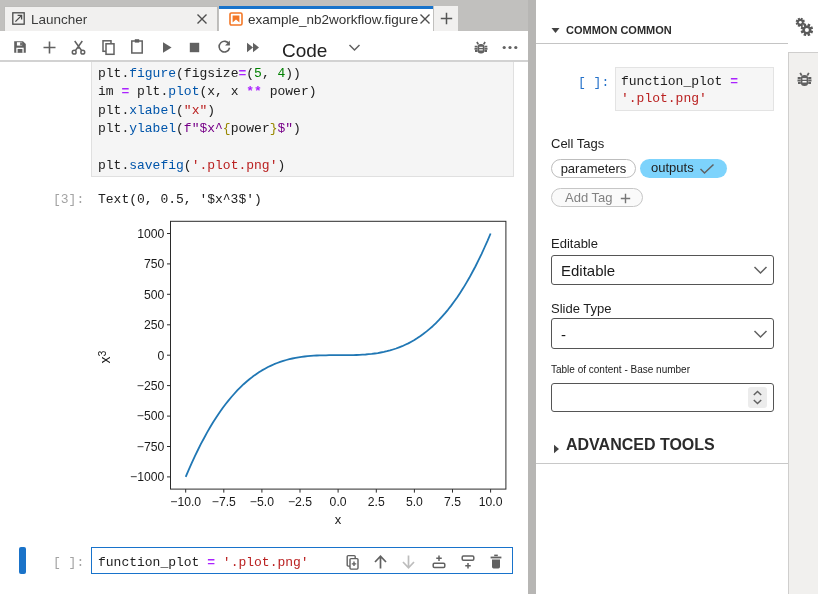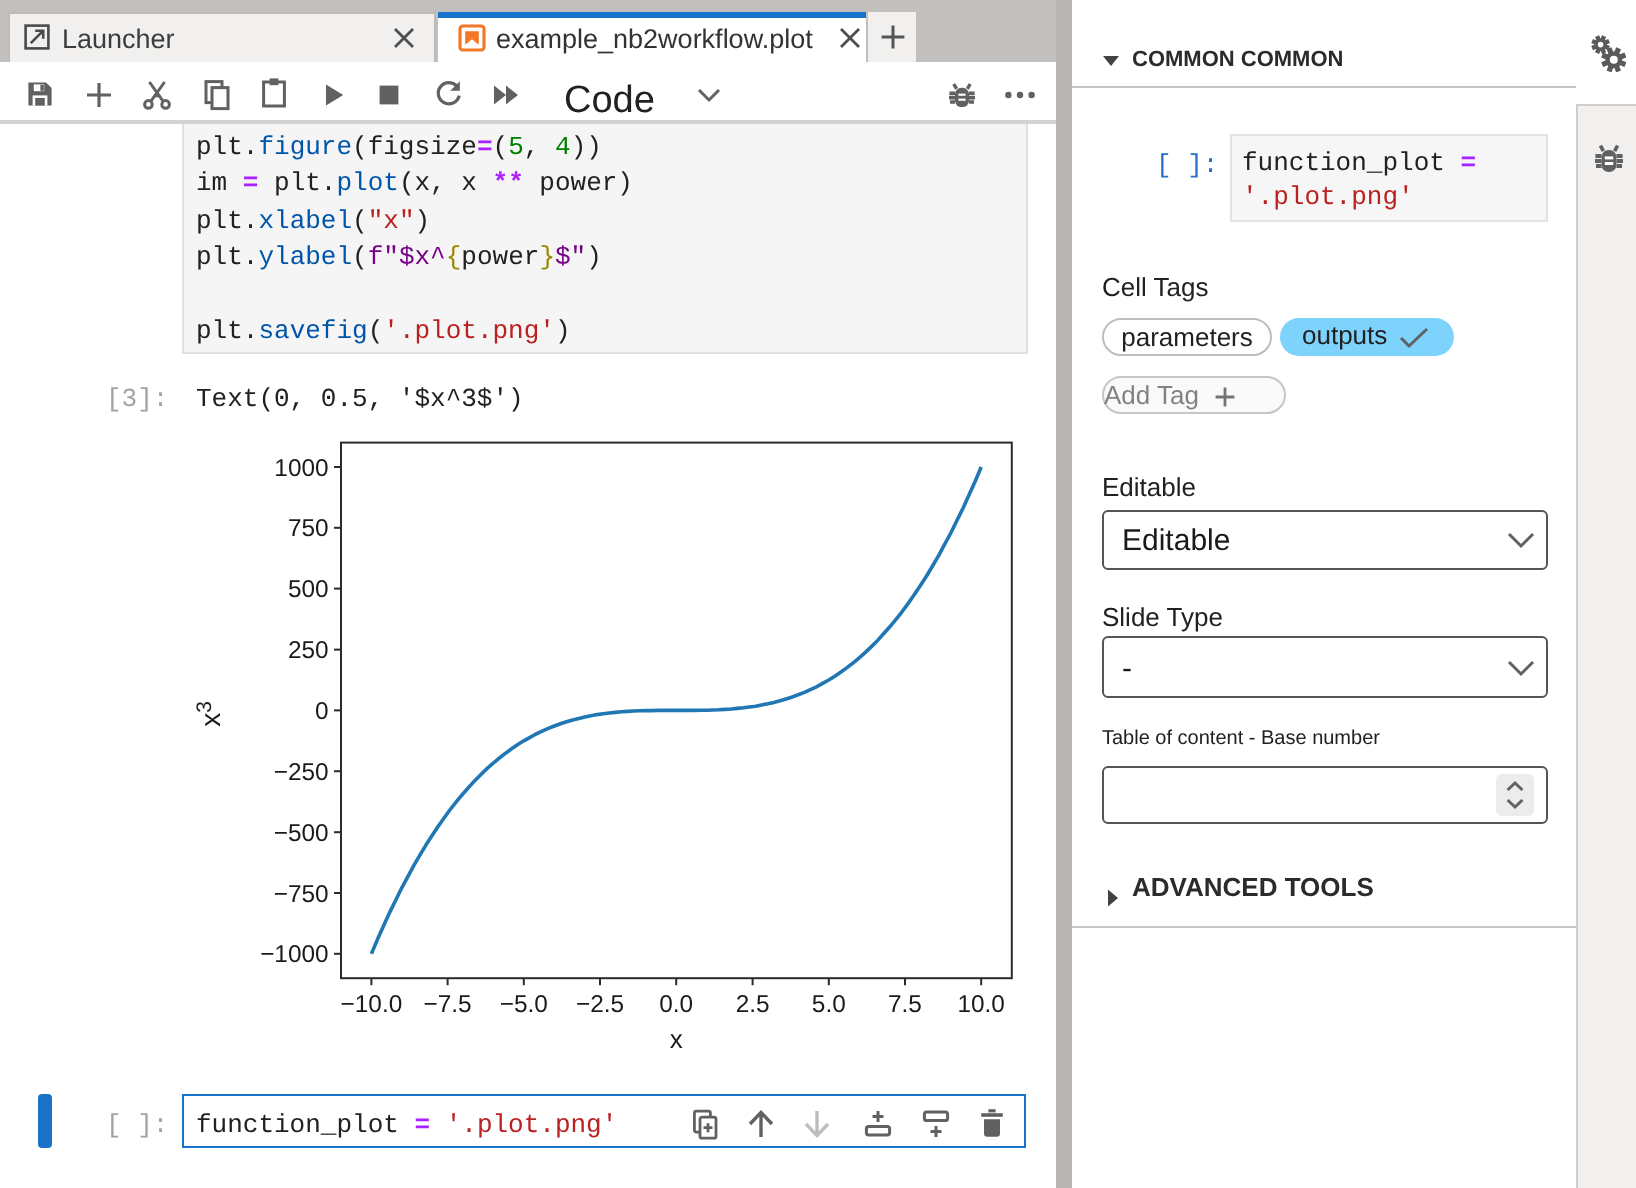--- a/index.html
+++ b/index.html
@@ -35,21 +35,21 @@
       <g stroke="#4e4e4e" stroke-width="1.4">
         <path d="M1.5 1.5 L10.5 10.5 M10.5 1.5 L1.5 10.5"></path>
       </g>
     </svg>
 
 <div class="abs" style="left:219px;top:6px;width:214px;height:25px;background:#fff;border-top:3px solid #1873cb"></div>
 <svg class="abs ic" style="left:229px;top:12px" width="14" height="14" viewBox="0 0 14 14">
       <rect x="1" y="1" width="12" height="12" rx="1.4" fill="none" stroke="#f37726" stroke-width="1.6"></rect>
       <path d="M3.6 3.6 H10.4 V10.4 L7 7.6 L3.6 10.4 Z" fill="#f37726"></path>
     </svg>
-<div class="abs" style="left:248px;top:12px;width:170px;font-size:13.5px;color:#333;white-space:nowrap;overflow:hidden">example_nb2workflow.plot</div>
+<div class="abs" style="left:248px;top:12px;width:170px;font-size:13.5px;color:#333;white-space:nowrap;overflow:hidden">example_nb2workflow.figure</div>
 <svg class="abs ic" style="left:419px;top:13px" width="12" height="12" viewBox="0 0 12 12">
       <g stroke="#4e4e4e" stroke-width="1.4">
         <path d="M1.5 1.5 L10.5 10.5 M10.5 1.5 L1.5 10.5"></path>
       </g>
     </svg>
 
 <div class="abs" style="left:434px;top:6px;width:24px;height:25px;background:#f1f0ef"></div>
 <svg class="abs ic" style="left:439px;top:11px" width="15" height="15" viewBox="0 0 15 15">
       <g stroke="#555" stroke-width="1.5">
         <path d="M7.5 1.8 V13.2 M1.8 7.5 H13.2"></path>
@@ -247,21 +247,21 @@
 <div class="abs mono" style="left:578px;top:75px;color:#2471c9">[ ]:</div>
 <div class="abs" style="left:615px;top:67px;width:159px;height:44px;background:#f6f6f6;border:1px solid #e3e3e3"></div>
 <div class="abs mono" style="left:621px;top:72.5px;line-height:17px;color:#212121">function_plot <span class="kw">=</span>
 <span class="str">'.plot.png'</span></div>
 
 <div class="abs" style="left:551px;top:136px;font-size:13px;color:#212121">Cell Tags</div>
 <div class="abs" style="left:551px;top:159px;width:85px;height:19px;background:#fff;border:1px solid #bdbdbd;border-radius:10px;font-size:13px;color:#212121;text-align:center;line-height:18px">parameters</div>
 <div class="abs" style="left:640px;top:159px;width:87px;height:19px;background:#7dd3fc;border-radius:10px;font-size:13px;color:#212121;line-height:18px"><span style="margin-left:11px">outputs</span><svg class="ic" style="display:inline-block;vertical-align:-2.5px;margin-left:5px" width="16" height="12" viewBox="0 0 16 12">
         <polyline points="1.5,6 5.5,10 14.5,1.5" fill="none" stroke="#4d4d4d" stroke-width="1.5"></polyline>
       </svg></div>
-<div class="abs" style="left:551px;top:188px;width:92px;height:19px;background:#fafafa;border:1px solid #c6c6c6;border-radius:10px;font-size:13px;color:#828282;line-height:18px"><span style="">Add Tag</span><svg class="ic" style="display:inline-block;vertical-align:-1.5px;margin-left:8px" width="11" height="11" viewBox="0 0 11 11">
+<div class="abs" style="left:551px;top:188px;width:92px;height:19px;background:#fafafa;border:1px solid #c6c6c6;border-radius:10px;font-size:13px;color:#828282;line-height:18px"><span style="margin-left:13px">Add Tag</span><svg class="ic" style="display:inline-block;vertical-align:-1.5px;margin-left:8px" width="11" height="11" viewBox="0 0 11 11">
         <path d="M5.5 0.8 V10.2 M0.8 5.5 H10.2" stroke="#757575" stroke-width="1.4"></path>
       </svg></div>
 
 <div class="abs" style="left:551px;top:236px;font-size:13px;color:#212121">Editable</div>
 <div class="abs" style="left:551px;top:255px;width:223px;height:30px;background:#fff;border:1px solid #555;border-radius:3px"></div>
 <div class="abs" style="left:561px;top:262px;font-size:15px;color:#1a1a1a">Editable</div>
 <svg class="abs ic" style="left:753px;top:266px" width="15" height="9" viewBox="0 0 15 9">
       <polyline points="1.5,1 7.5,7 13.5,1" fill="none" stroke="#1a1a1a" stroke-width="1.7"></polyline>
     </svg>
 
@@ -278,21 +278,21 @@
 <svg class="abs ic" style="left:752px;top:390px" width="11" height="15" viewBox="0 0 11 15">
       <g fill="none" stroke="#3a3a3a" stroke-width="1.4">
         <polyline points="1.8,5 5.5,1.5 9.2,5"></polyline>
         <polyline points="1.8,10 5.5,13.5 9.2,10"></polyline>
       </g>
     </svg>
 
 <svg class="abs ic" style="left:553px;top:444px" width="7" height="10" viewBox="0 0 7 10">
       <path d="M1 0.8 L6 5 L1 9.2 Z" fill="#424242"></path>
     </svg>
-<div class="abs" style="left:566px;top:436px;font-size:13px;font-weight:bold;color:#2b2b2b;letter-spacing:0px">ADVANCED TOOLS</div>
+<div class="abs" style="left:566px;top:436px;font-size:16px;font-weight:bold;color:#2b2b2b;letter-spacing:0px">ADVANCED TOOLS</div>
 <div class="abs" style="left:536px;top:463px;width:252px;height:1px;background:#c8c8c8"></div>
 
 <div class="abs" style="left:788px;top:52px;width:30px;height:542px;background:#f1f0ee;border-left:1px solid #cfcecd;border-top:1px solid #cfcecd"></div>
 
 <svg class="abs ic" style="left:795px;top:17px" width="18" height="19" viewBox="0 0 18 19">
       <g stroke="#5a5a5a" stroke-width="2.2">
         <path d="M7.15 6.07 L9.55 7.06 M6.07 7.15 L7.06 9.55 M4.53 7.15 L3.54 9.55 M3.45 6.07 L1.05 7.06 M3.45 4.53 L1.05 3.54 M4.53 3.45 L3.54 1.05 M6.07 3.45 L7.06 1.05 M7.15 4.53 L9.55 3.54"></path>
       </g>
       <circle cx="5.3" cy="5.3" r="3.1" fill="#5a5a5a"></circle>
       <circle cx="5.3" cy="5.3" r="1.4" fill="#fff"></circle>

